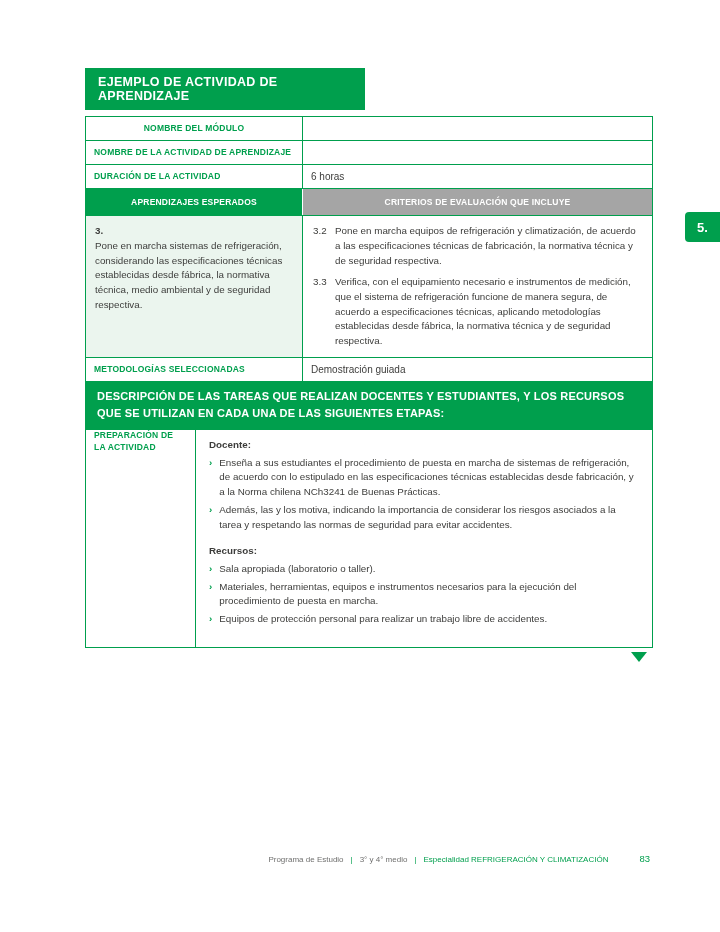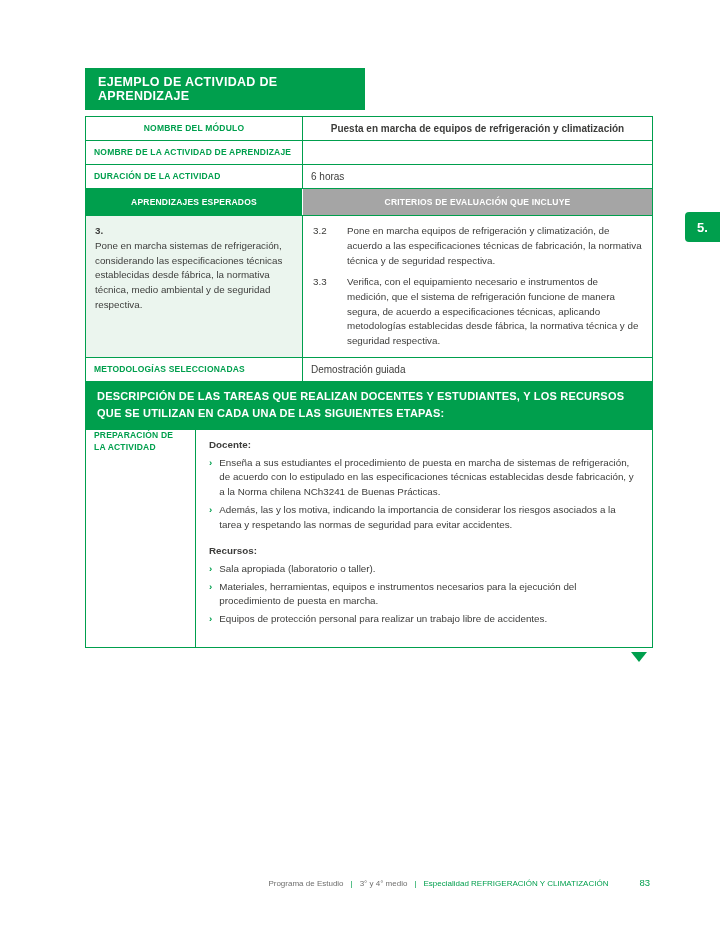--- a/index.html
+++ b/index.html
@@ -38,21 +38,21 @@
   .hdr-ae { width:217px; flex:none; background:#009f4d; border-right:1px solid #ffffff; }
   .hdr-ce { flex:1; background:#a5a5a5; }
 
   .ae-cell {
     width:217px; flex:none; background:#ebf5ee;
     border-right:1px solid #009f4d; padding:8px 9px;
     font-size:9.8px; line-height:1.5;
   }
   .ae-num { font-weight:bold; display:block; }
   .ce-cell { flex:1; padding:8px 10px; font-size:9.8px; line-height:1.5; }
-  .criterion { display:flex; gap:12px; margin-bottom:7px; }
+  .criterion { display:flex; gap:0; margin-bottom:7px; }
   .criterion:last-child { margin-bottom:0; }
   .c-num { flex:none; width:22px; }
 
   .banner {
     background:#009f4d; color:#fff; font-weight:bold;
     font-size:11px; letter-spacing:.2px; line-height:1.6;
     padding:6px 11px; border-top:1px solid #009f4d;
   }
 
   .prep-row { min-height:194px; }
@@ -75,41 +75,40 @@
   }
 
   .side-tab {
     position:absolute; right:0; top:212px; width:35px; height:30px;
     background:#009f4d; color:#fff; font-weight:bold; font-size:13px;
     display:flex; align-items:center; justify-content:center;
     border-radius:4px 0 0 4px;
   }
 
   .footer {
-    position:absolute; top:877px; right:70px;
+    position:absolute; top:853px; right:70px;
     font-size:8px; color:#6f6f6e;
     display:flex; gap:7px; align-items:baseline; white-space:nowrap;
   }
   .footer .green { color:#009f4d; }
   .footer .page-num { margin-left:24px; color:#009f4d; font-size:9.5px; }
 </style>
 </head>
 <body>
 
 <div class="content">
 
   <div class="title-band">
     <span>EJEMPLO DE ACTIVIDAD DE APRENDIZAJE</span>
   </div>
 
   <div class="tbl">
 
     <div class="row first">
       <div class="lbl">NOMBRE DEL MÓDULO</div>
-      <div class="val bold">Puesta en marcha de equipos de refrigeración y climatización</div>
     </div>
 
     <div class="row">
       <div class="lbl">NOMBRE DE LA ACTIVIDAD DE APRENDIZAJE</div>
     </div>
 
     <div class="row">
       <div class="lbl">DURACIÓN DE LA ACTIVIDAD</div>
       <div class="val">6 horas</div>
     </div>

